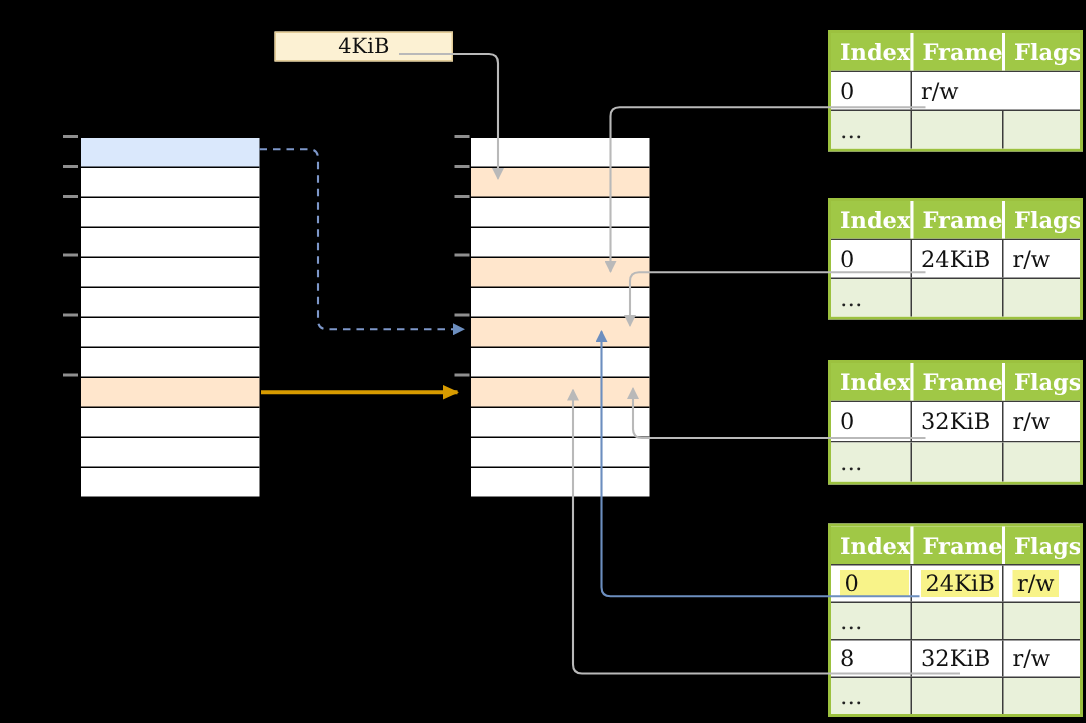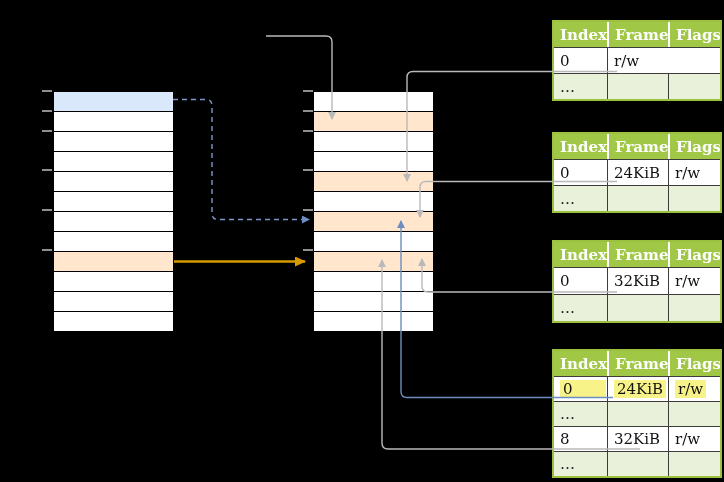--- a/index.html
+++ b/index.html
@@ -50,20 +50,23 @@
   .st-orange{fill:none;stroke:var(--con-orange);stroke-width:2.6px;}
   .fill-gray{fill:var(--con-gray)}
   .fill-blue{fill:var(--con-blue)}
   .fill-orange{fill:var(--con-orange)}
 </style>
 </head>
 <body>
 
 <div class="canvas">
 
+  <div class="box-4kib">
+    <span>4KiB</span>
+  </div>
 
   <div class="memtable left" id="left-table">
       <div class="memrow blue"></div>
       <div class="memrow white"></div>
       <div class="memrow white"></div>
       <div class="memrow white"></div>
       <div class="memrow white"></div>
       <div class="memrow white"></div>
       <div class="memrow white"></div>
       <div class="memrow white"></div>

